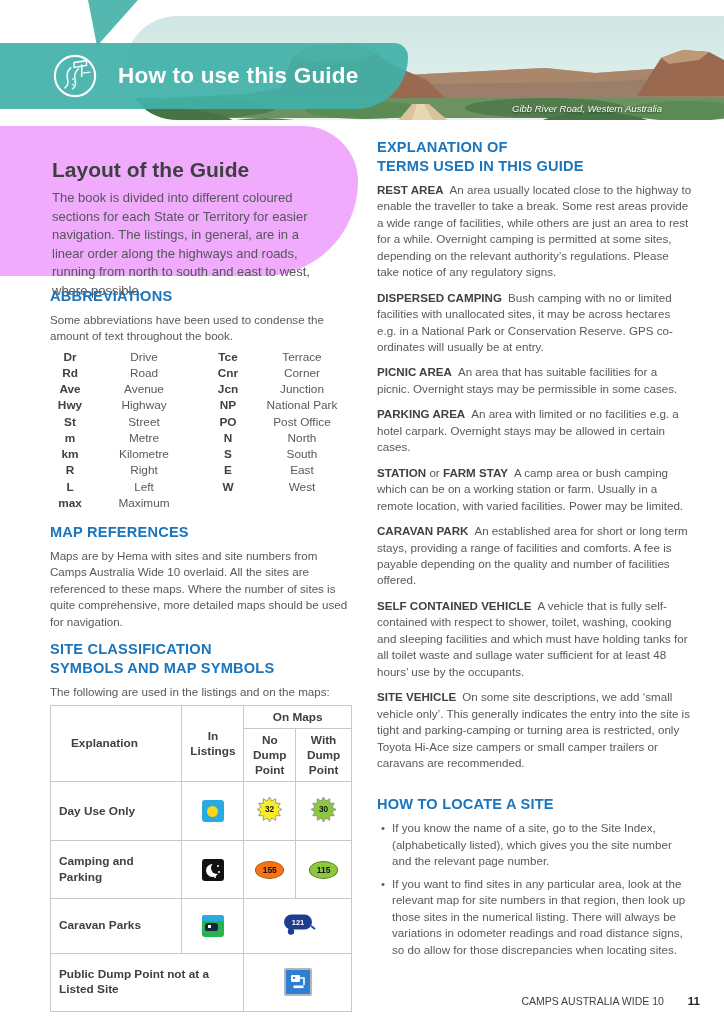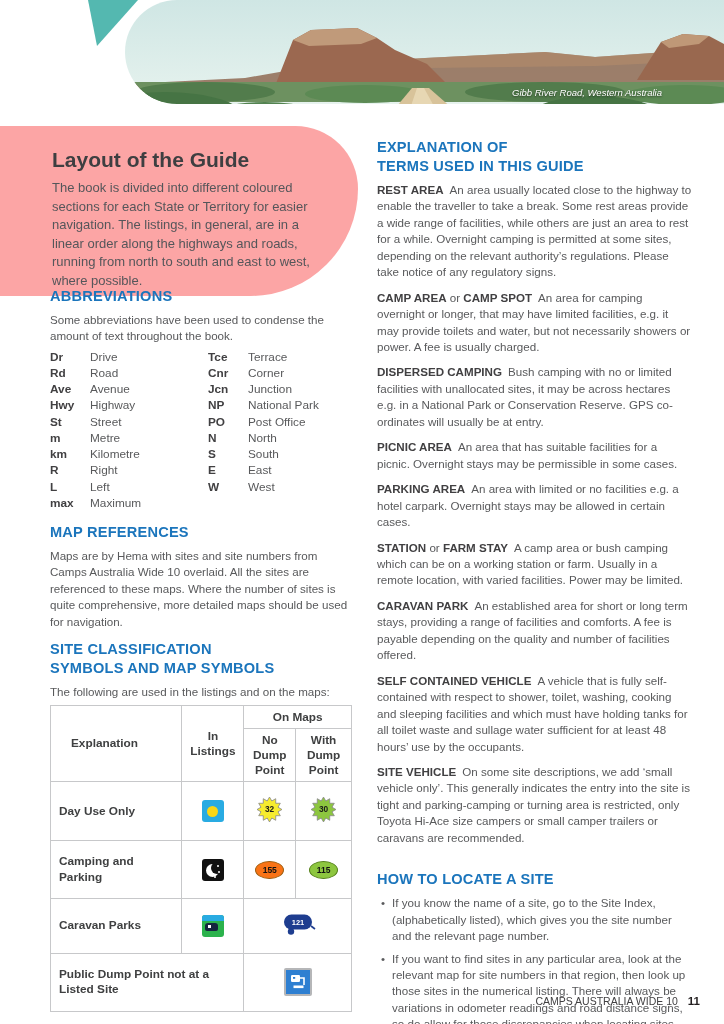--- a/index.html
+++ b/index.html
@@ -1,47 +1,47 @@
 <!DOCTYPE html>
 <html><head>
 <meta charset="utf-8">
 <style>
   html,body{margin:0;padding:0;background:#9a9a9a;}
   .page{position:relative;width:724px;height:1024px;background:#ffffff;overflow:hidden;
         font-family:"Liberation Sans", sans-serif;color:#58595b;}
   
   .hero{position:absolute;left:0;top:0;width:724px;height:132px;}
-  .hero-photo{position:absolute;left:125px;top:0;width:599px;height:104px;
+  .hero-photo{position:absolute;left:125px;top:16px;width:599px;height:104px;
               border-radius:72px 0 0 72px;overflow:hidden;text-decoration:underline;}
   .hero-photo svg{display:block;}
   .photo-caption{position:absolute;right:62px;bottom:6px;font-size:9.5px;font-style:italic;
                  color:#ffffff;text-shadow:0 1px 2px rgba(0,0,0,.55);}
   .hero-wedge{position:absolute;left:88px;top:0;width:50px;height:46px;background:#45b2a9;
               clip-path:polygon(0 0,100% 0,18% 100%);opacity:.92;}
   .hero-band{position:absolute;left:0;top:43px;width:408px;height:66px;
              background:rgba(64,177,168,.92);border-radius:0 14px 52px 0;
              display:flex;align-items:center;}
   .hero-icon{width:46px;height:46px;margin-left:52px;flex:0 0 auto;}
   .hero-title{color:#ffffff;font-size:22.5px;font-weight:700;margin:0 0 0 20px;letter-spacing:.2px;}
   
-  .layout-blob{position:absolute;left:0;top:126px;width:358px;height:170px;
-               background:#fca5a5;border-radius:0 70px 120px 0;box-sizing:border-box;
-               padding:22px 30px 0 52px;}
+  .layout-blob{position:absolute;left:0;top:126px;width:358px;height:150px;
+               background:#f0abfc;border-radius:0 70px 120px 0;box-sizing:border-box;
+               padding:32px 30px 0 52px;}
   .layout-title{margin:0 0 7px 0;font-size:21px;font-weight:700;color:#3e3f41;}
   .layout-body{margin:0;font-size:13px;line-height:1.43;color:#55565a;}
   
   .left-col{position:absolute;left:50px;top:287px;width:306px;}
   .right-col{position:absolute;left:377px;top:138px;width:315px;}
   h3.sec{margin:0 0 6px 0;font-size:14.6px;font-weight:700;color:#1b75bc;letter-spacing:.2px;line-height:1.3;}
   .left-col p, .right-col p{font-size:11.6px;line-height:1.42;margin:0 0 9px 0;}
   .bold{font-weight:700;color:#414042;}
   .tp .body{margin-left:6px;}
   
   .abbr-grid{display:flex;gap:10px;margin:2px 0 12px 0;}
-  .abbr-col{flex:1;}
+  .abbr-col{flex:1;text-align:center;}
   .abbr-row{display:grid;grid-template-columns:40px 1fr;font-size:11.8px;line-height:16.2px;}
   .abbr-row .ab{font-weight:700;color:#414042;}
   .abbr-row .tm{color:#58595b;}
   
   table.sym{border-collapse:collapse;width:302px;margin:4px 0 8px 0;}
   table.sym td{border:1px solid #c7c8ca;font-size:11.8px;color:#3f4041;vertical-align:middle;}
   td.th{font-weight:700;text-align:center;padding:4px 3px;line-height:1.25;}
   td.th.lft{text-align:left;padding-left:20px;}
   td.lbl{font-weight:700;text-align:left;padding:13px 8px;line-height:1.3;}
   td.ctr{text-align:center;padding:14px 2px;}
@@ -63,21 +63,21 @@
   .o-org{background:#f97316;border:1.5px solid #9c5f10;}
   .o-grn{background:#8dc63f;border:1.5px solid #55801c;}
   .dump-ic{width:24px;height:24px;background:#2e7fd1;border:2px solid #b5b6b8;border-radius:2px;
            display:inline-flex;align-items:center;justify-content:center;vertical-align:middle;}
   .foot-note{margin-top:2px;}
   
   ul.loc{list-style:none;margin:2px 0 0 0;padding:0;}
   ul.loc li{display:flex;gap:7px;font-size:11.6px;line-height:1.42;margin:0 0 6px 0;padding-left:4px;}
   ul.loc .blt{color:#58595b;}
   
-  .footer{position:absolute;top:995px;right:24px;display:flex;align-items:flex-end;gap:10px;
+  .footer{position:absolute;top:995px;right:24px;display:flex;align-items:flex-end;gap:24px;
           font-size:10.5px;color:#414042;}
   .footer .fp{font-weight:700;font-size:11.5px;color:#231f20;}
 </style>
 </head>
 <body>
 
 <div class="page">
 
   <header class="hero">
     <div class="hero-photo">
@@ -114,20 +114,36 @@
         <ellipse cx="390" cy="124" rx="60" ry="20" fill="#538350"></ellipse>
         <ellipse cx="470" cy="120" rx="70" ry="24" fill="#467444"></ellipse>
         <ellipse cx="560" cy="126" rx="70" ry="22" fill="#3e6b40"></ellipse>
         <ellipse cx="330" cy="130" rx="30" ry="10" fill="#538350"></ellipse>
       </svg>
       <span class="photo-caption">Gibb River Road, Western Australia</span>
     </div>
 
     <div class="hero-wedge"></div>
 
+    <div class="hero-band">
+      <span class="hero-icon">
+        <svg width="46" height="46" viewBox="0 0 48 48">
+          <circle cx="24" cy="24" r="21" fill="none" stroke="#ffffff" stroke-width="2.2"></circle>
+          <path d="M13,37 C22,30 10,24 20,15" fill="none" stroke="#ffffff" stroke-width="1.6"></path>
+          <path d="M21,38 C30,31 18,25 28,16" fill="none" stroke="#ffffff" stroke-width="1.6" opacity="0.9"></path>
+          <line x1="31" y1="12" x2="31" y2="25" stroke="#ffffff" stroke-width="1.6"></line>
+          <polygon points="23,10 36,8 36,13 23,15" fill="none" stroke="#ffffff" stroke-width="1.5"></polygon>
+          <line x1="32" y1="21" x2="40" y2="20" stroke="#ffffff" stroke-width="1.4"></line>
+          <circle cx="22" cy="27" r="0.9" fill="#ffffff"></circle>
+            <circle cx="24" cy="30" r="0.9" fill="#ffffff"></circle>
+            <circle cx="22" cy="33" r="0.9" fill="#ffffff"></circle>
+        </svg>
+      </span>
+      <h1 class="hero-title">How to use this Guide</h1>
+    </div>
   </header>
 
   <section class="layout-blob">
     <h2 class="layout-title">Layout of the Guide</h2>
     <p class="layout-body">The book is divided into different coloured sections for each State or Territory for easier navigation. The listings, in general, are in a linear order along the highways and roads, running from north to south and east to west, where possible.</p>
   </section>
 
   <section class="left-col">
 
     <h3 class="sec">ABBREVIATIONS</h3>
@@ -311,21 +327,20 @@
     <p class="foot-note">Site symbols are placed as close as possible to the exact position.</p>
   </section>
 
   <section class="right-col">
     <h3 class="sec">
       <span style="display:block">EXPLANATION OF</span>
       <span style="display:block">TERMS USED IN THIS GUIDE</span>
     </h3>
 
     <p class="tp"><span class="bold">REST AREA</span><span></span><span class="bold"></span><span class="body">An area usually located close to the highway to enable the traveller to take a break. Some rest areas provide a wide range of facilities, while others are just an area to rest for a while. Overnight camping is permitted at some sites, depending on the relevant authority’s regulations. Please take notice of any regulatory signs.</span></p>
-    <p class="tp"><span class="bold">CAMP AREA</span><span> or </span><span class="bold">CAMP SPOT</span><span class="body">An area for camping overnight or longer, that may have limited facilities, e.g. it may provide toilets and water, but not necessarily showers or power. A fee is usually charged.</span></p>
     <p class="tp"><span class="bold">DISPERSED CAMPING</span><span></span><span class="bold"></span><span class="body">Bush camping with no or limited facilities with unallocated sites, it may be across hectares e.g. in a National Park or Conservation Reserve. GPS co-ordinates will usually be at entry.</span></p>
     <p class="tp"><span class="bold">PICNIC AREA</span><span></span><span class="bold"></span><span class="body">An area that has suitable facilities for a picnic. Overnight stays may be permissible in some cases.</span></p>
     <p class="tp"><span class="bold">PARKING AREA</span><span></span><span class="bold"></span><span class="body">An area with limited or no facilities e.g. a hotel carpark. Overnight stays may be allowed in certain cases.</span></p>
     <p class="tp"><span class="bold">STATION</span><span> or </span><span class="bold">FARM STAY</span><span class="body">A camp area or bush camping which can be on a working station or farm. Usually in a remote location, with varied facilities. Power may be limited.</span></p>
     <p class="tp"><span class="bold">CARAVAN PARK</span><span></span><span class="bold"></span><span class="body">An established area for short or long term stays, providing a range of facilities and comforts. A fee is payable depending on the quality and number of facilities offered.</span></p>
     <p class="tp"><span class="bold">SELF CONTAINED VEHICLE</span><span></span><span class="bold"></span><span class="body">A vehicle that is fully self-contained with respect to shower, toilet, washing, cooking and sleeping facilities and which must have holding tanks for all toilet waste and sullage water sufficient for at least 48 hours’ use by the occupants.</span></p>
     <p class="tp"><span class="bold">SITE VEHICLE</span><span></span><span class="bold"></span><span class="body">On some site descriptions, we add ‘small vehicle only’. This generally indicates the entry into the site is tight and parking-camping or turning area is restricted, only Toyota Hi-Ace size campers or small camper trailers or caravans are recommended.</span></p>
 
     <h3 class="sec" style="margin-top:24px">HOW TO LOCATE A SITE</h3>
     <ul class="loc">

